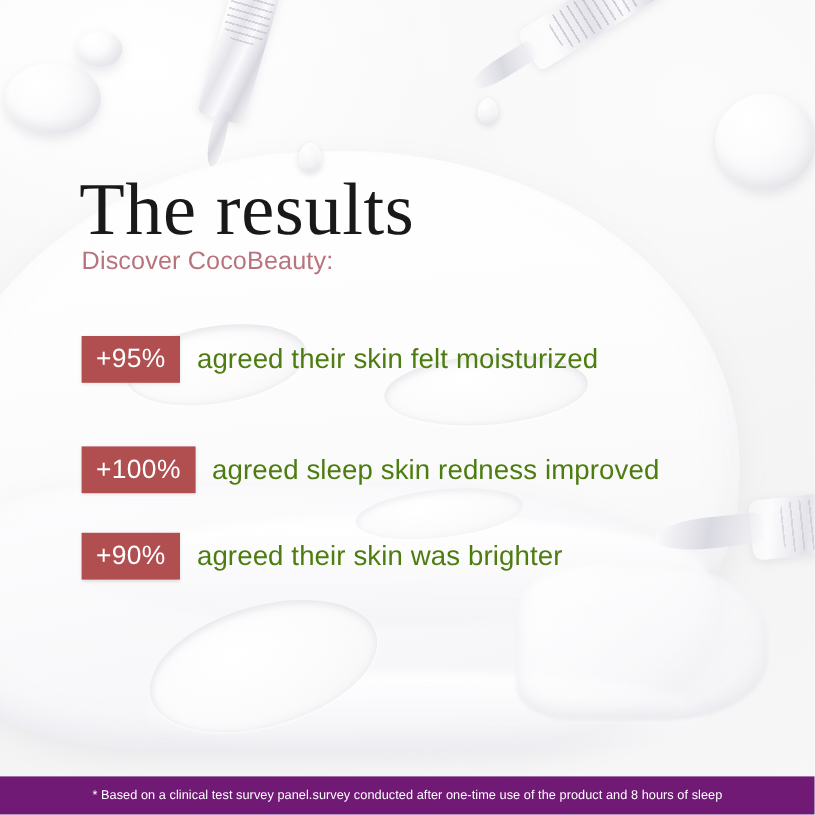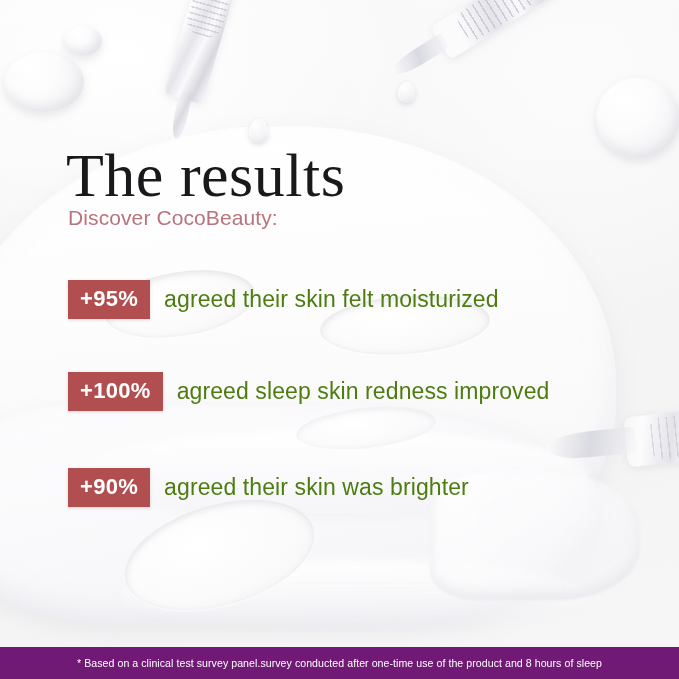--- a/index.html
+++ b/index.html
@@ -210,29 +210,29 @@
 
   .stat-row {
     position: absolute;
     left: 68px;
     display: flex;
     align-items: center;
     white-space: nowrap;
   }
   .stat-row.r1 { top: 280px; }
   .stat-row.r2 { top: 372px; }
-  .stat-row.r3 { top: 468px; justify-content: center; }
+  .stat-row.r3 { top: 444px; justify-content: center; }
 
   .badge {
     display: inline-flex;
     align-items: center;
     justify-content: center;
     background: #b14f50;
     color: #ffffff;
-    font-weight: bold;
+    font-weight: normal;
     font-size: 22px;
     letter-spacing: 0.3px;
     padding: 6px 12px 7px 12px;
     box-shadow: 0 1px 3px rgba(120,70,70,0.22);
   }
   .stat-text {
     margin-left: 14px;
     font-size: 23px;
     color: #4d7c0f;
     letter-spacing: 0.1px;

